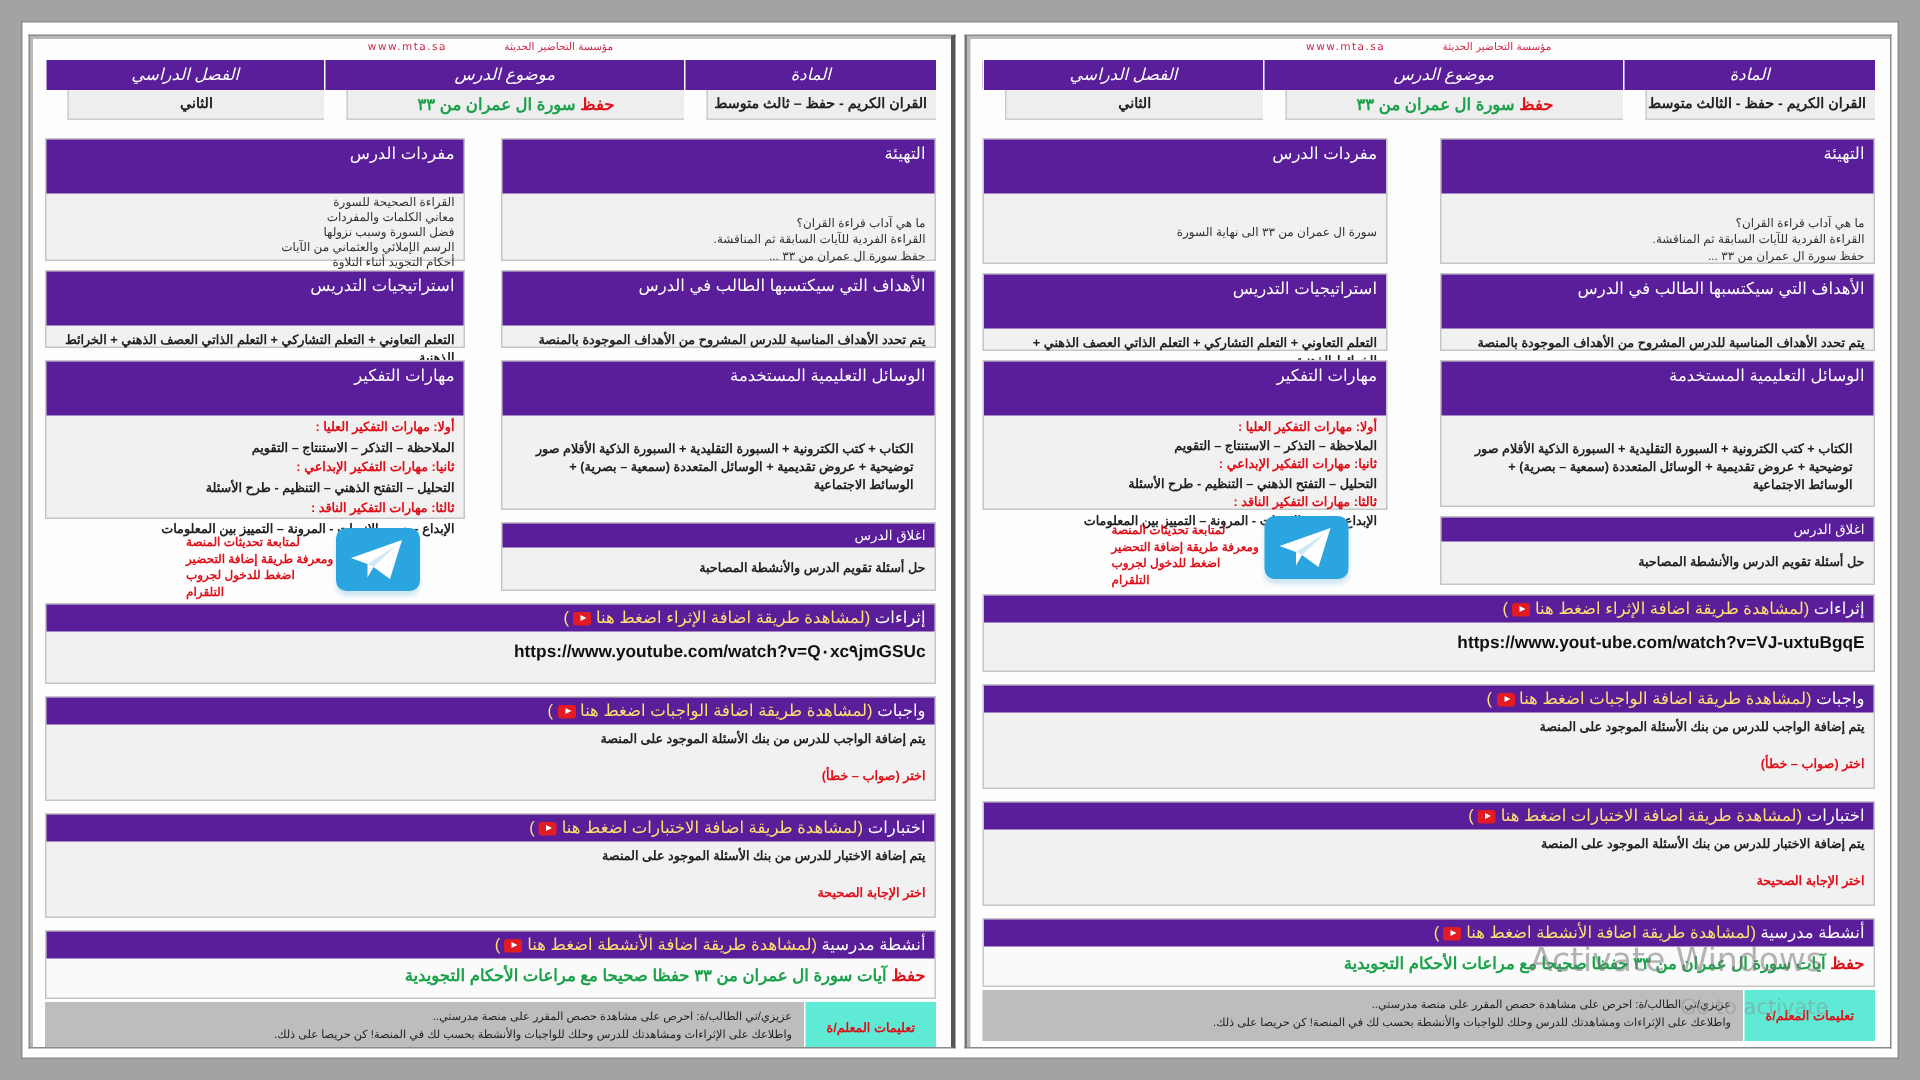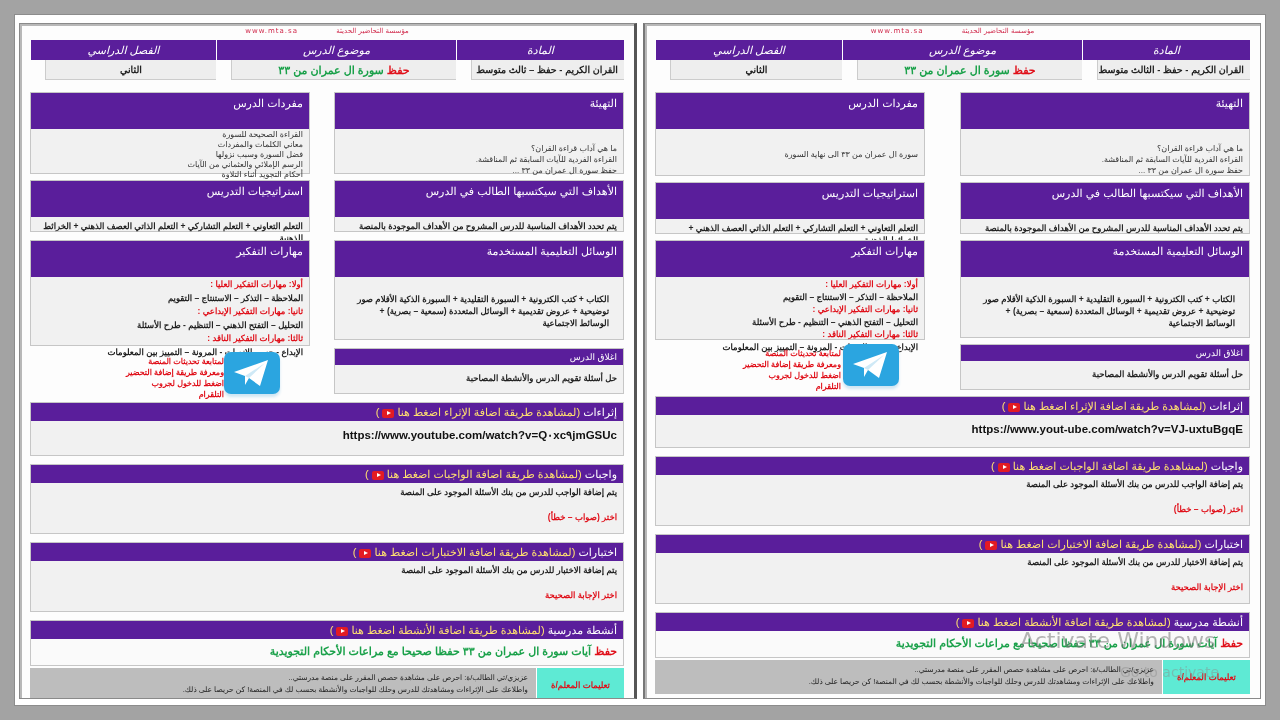--- a/index.html
+++ b/index.html
@@ -95,21 +95,21 @@
     width: 0; height: 0; border-left: 4px solid #fff; border-top: 2px solid transparent; border-bottom: 2px solid transparent;
   }
   .url { direction: ltr; text-align: right; font-size: 11.5px !important; color: #111 !important; padding-top: 8px !important; }
 
   .telegram {
     position: absolute; width: 56px; height: 42px; border-radius: 7px;
     background: #2ba5e0; box-shadow: 0 3px 3px #cfe6f3;
   }
   .telegram svg { position: absolute; left: 8px; top: 6px; }
   .tg-text {
-    position: absolute; text-align: right; color: #e0101a; font-weight: bold;
+    position: absolute; text-align: left; color: #e0101a; font-weight: bold;
     font-family: "Liberation Sans", sans-serif; font-size: 8px; line-height: 11px;
   }
 
   .notes {
     position: absolute; left: 10px; right: 10px; height: 34px;
     background: #bdbdbd; display: flex; direction: rtl;
   }
   .notes .nl {
     width: 88px; background: #5eead4; color: #e0101a; font-weight: bold; font-size: 8.5px;
     line-height: 34px; text-align: center; font-family: "Liberation Sans", sans-serif;

